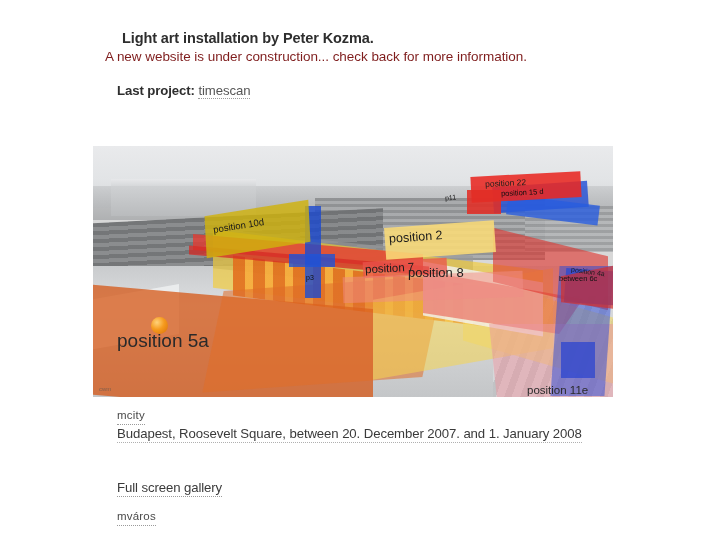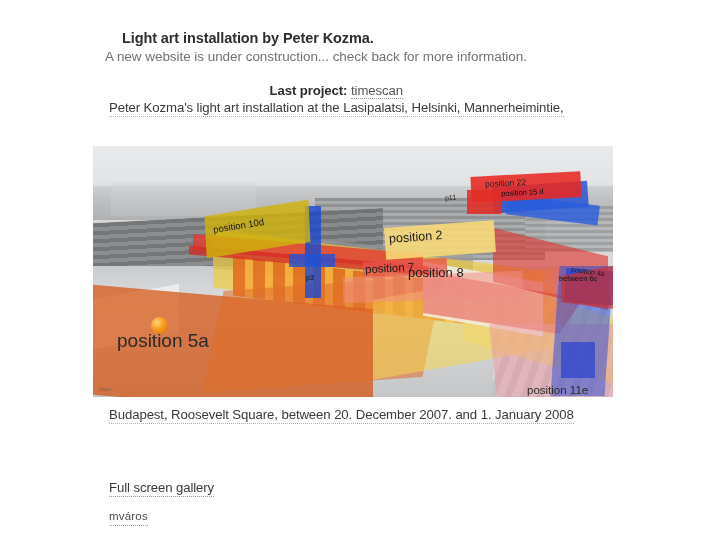--- a/index.html
+++ b/index.html
@@ -36,31 +36,30 @@
     position: absolute;
     left: 0;
     top: 13px;
     letter-spacing: -0.1px;
   }
   .intro {
     position: absolute;
     left: 0;
     top: 49px;
     font-size: 13.5px;
-    color: #737373;
+    color: #7f1d1d;
     letter-spacing: -0.05px;
   }
   .block {
     position: absolute;
-    left: 4px;
+    left: 12px;
     font-size: 13.2px;
     color: #3a3a3a;
     line-height: 17px;
     letter-spacing: -0.1px;
-    text-align: center;
   }
   .block-lastproject { top: 82px; }
   .block-mcity { top: 406px; }
   .block-fullscreen { top: 479px; }
   .block-mvaros { top: 507px; }
 
   .label-bold {
     font-weight: bold;
     color: #2e2e2e;
   }
@@ -368,24 +367,26 @@
 
     <h1 class="title">Light art installation by Peter Kozma.</h1>
 
     <div class="intro">A new website is under construction... check back for more information.</div>
 
     <div class="block block-lastproject">
       <div>
         <span class="label-bold">Last project:</span>
         <span class="dlink">timescan</span>
       </div>
-      <span class="desc-line">Peter Kozma's light art installation at the Lasipalatsi, Helsinki, Mannerheimintie,</span>
     </div>
 
     <div class="block block-mcity">
+      <div>
+        <span class="small-link">mcity</span>
+      </div>
       <span class="desc-line">Budapest, Roosevelt Square, between 20. December 2007. and 1. January 2008</span>
     </div>
 
     <div class="block block-fullscreen">
       <span class="fs-link">Full screen gallery</span>
     </div>
 
     <div class="block block-mvaros">
       <div>
         <span class="small-link">mváros</span>

